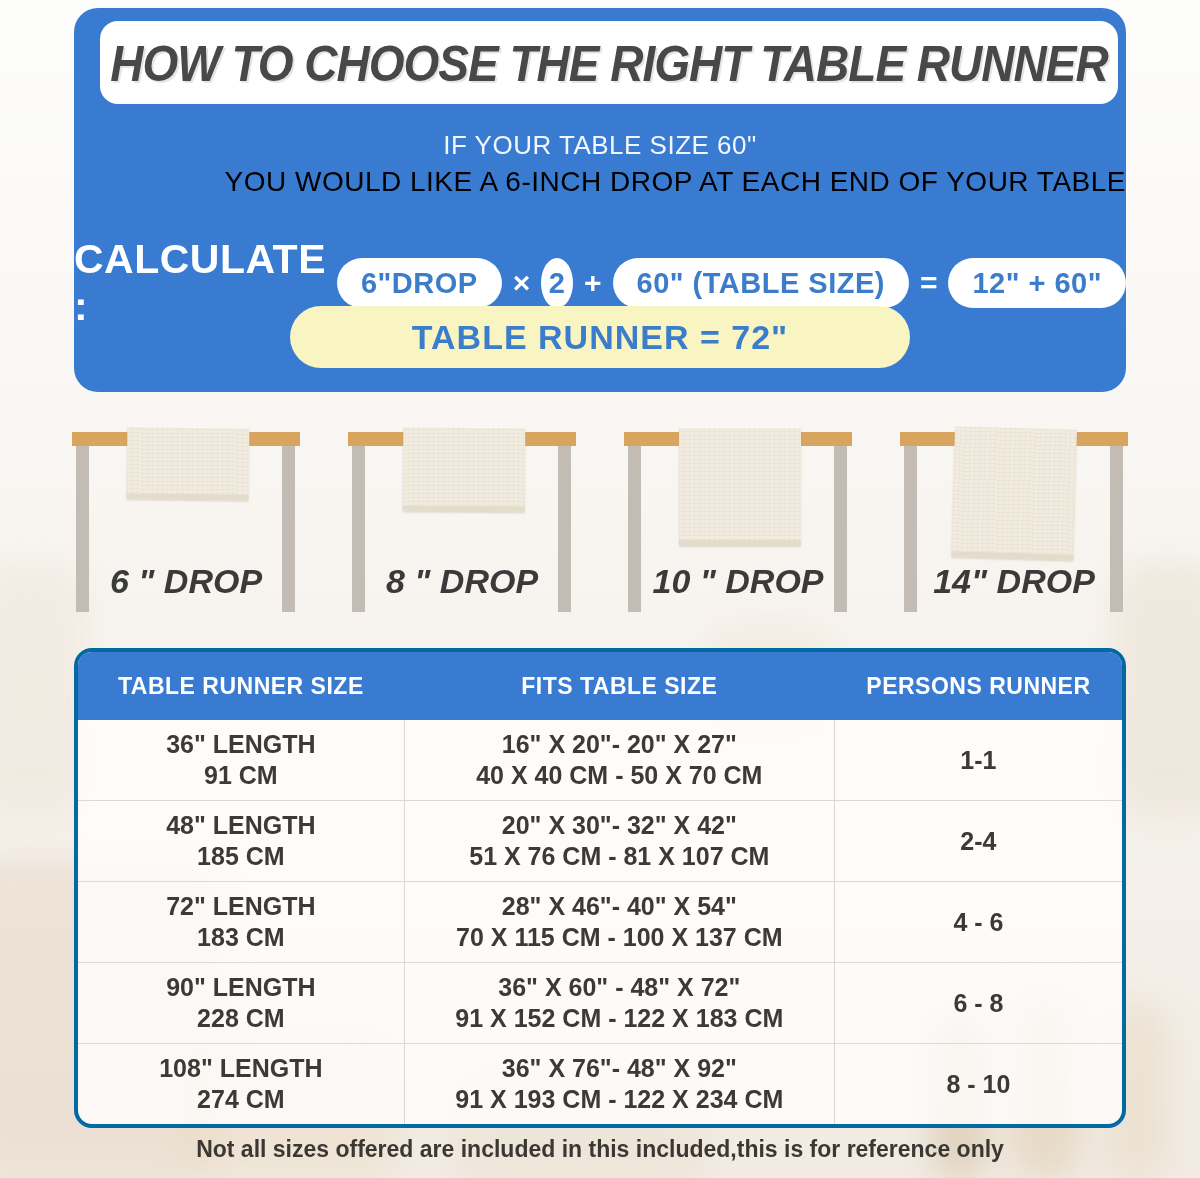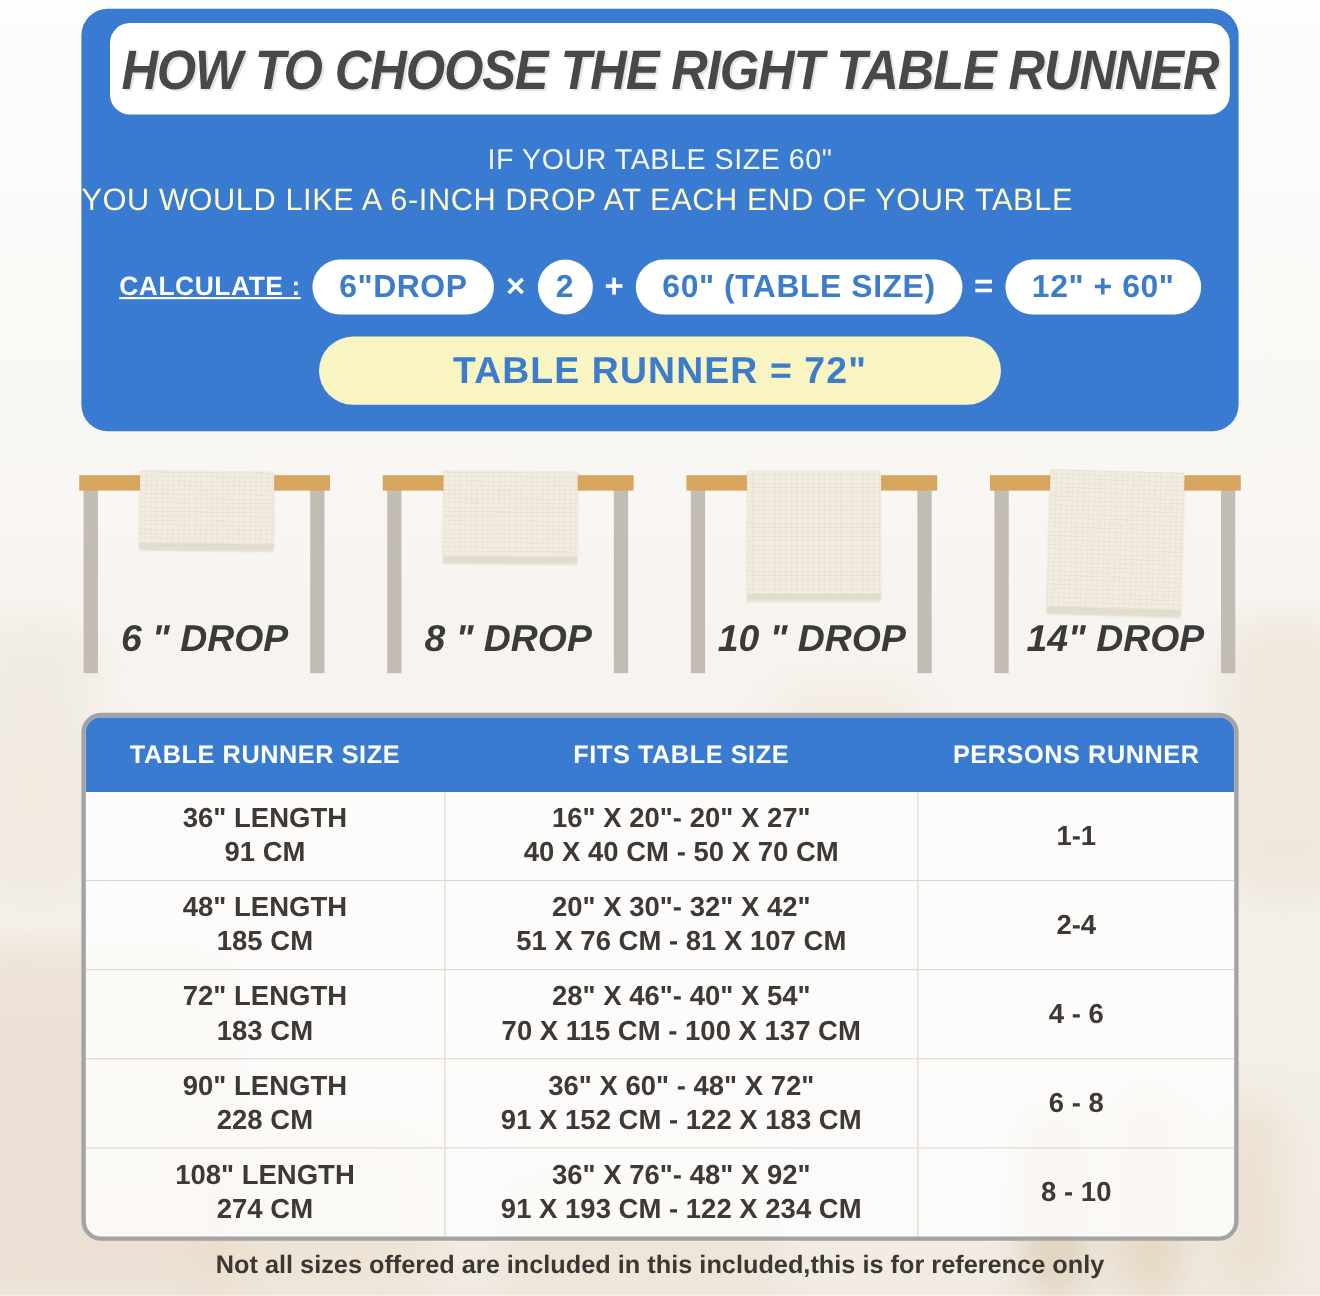--- a/index.html
+++ b/index.html
@@ -34,27 +34,27 @@
     background:#ffffff;border-radius:18px;
     display:flex;align-items:center;justify-content:center;
   }
   .title-box h1{
     margin:0;font-size:46px;font-weight:bold;font-style:italic;
     letter-spacing:-1px;color:#484848;white-space:nowrap;
     transform:scale(1.0,1.1);
     text-shadow:2px 2px 0 rgba(0,0,0,0.10);
   }
   .subtitle1{position:absolute;top:122px;width:100%;text-align:center;color:#f3f7fc;font-size:26px;letter-spacing:.5px;}
-  .subtitle2{position:absolute;top:158px;width:100%;text-align:left;color:#fef9c3;font-size:28px;letter-spacing:.5px;}
+  .subtitle2{position:absolute;top:158px;width:100%;text-align:right;color:#000000;font-size:28px;letter-spacing:.5px;}
 
   .calc-row{
     position:absolute;top:228px;width:100%;
     display:flex;align-items:center;justify-content:center;gap:11px;
   }
-  .calc-label{color:#ffffff;font-weight:bold;font-size:24px;letter-spacing:.5px;text-decoration:underline;}
+  .calc-label{color:#ffffff;font-weight:bold;font-size:41px;letter-spacing:.5px;}
   .pill{
     background:#ffffff;border-radius:999px;height:50px;
     display:flex;align-items:center;justify-content:center;
     color:#3b7ccb;font-weight:bold;font-size:29px;letter-spacing:.5px;
     padding:0 24px;white-space:nowrap;
   }
   .pill.circle{width:50px;padding:0;border-radius:50%;}
   .op{color:#ffffff;font-weight:bold;font-size:30px;}
 
   .result-row{position:absolute;top:298px;width:100%;display:flex;justify-content:center;}
@@ -88,21 +88,21 @@
   .drop-14{height:125px;transform:rotate(1.6deg);transform-origin:top center;}
   .figure-label{
     position:absolute;left:0;right:0;top:132px;text-align:center;
     font-size:34px;font-weight:bold;font-style:italic;color:#3a3a3a;
     letter-spacing:0px;white-space:nowrap;
   }
 
   
   .chart{
     position:absolute;left:74px;top:648px;width:1052px;height:480px;
-    border:4px solid #a3a3a3;border-radius:18px;box-sizing:border-box;
+    border:4px solid #0369a1;border-radius:18px;box-sizing:border-box;
     overflow:hidden;background:rgba(255,255,255,0.78);
   }
   .chart-header{
     display:flex;height:68px;background:#387bd1;align-items:center;
   }
   .chart-header .hc{
     color:#ffffff;font-weight:bold;font-size:23px;letter-spacing:.5px;
     text-align:center;
   }
   .c1{width:31.2%;} .c2{width:41.3%;} .c3{width:27.5%;}

